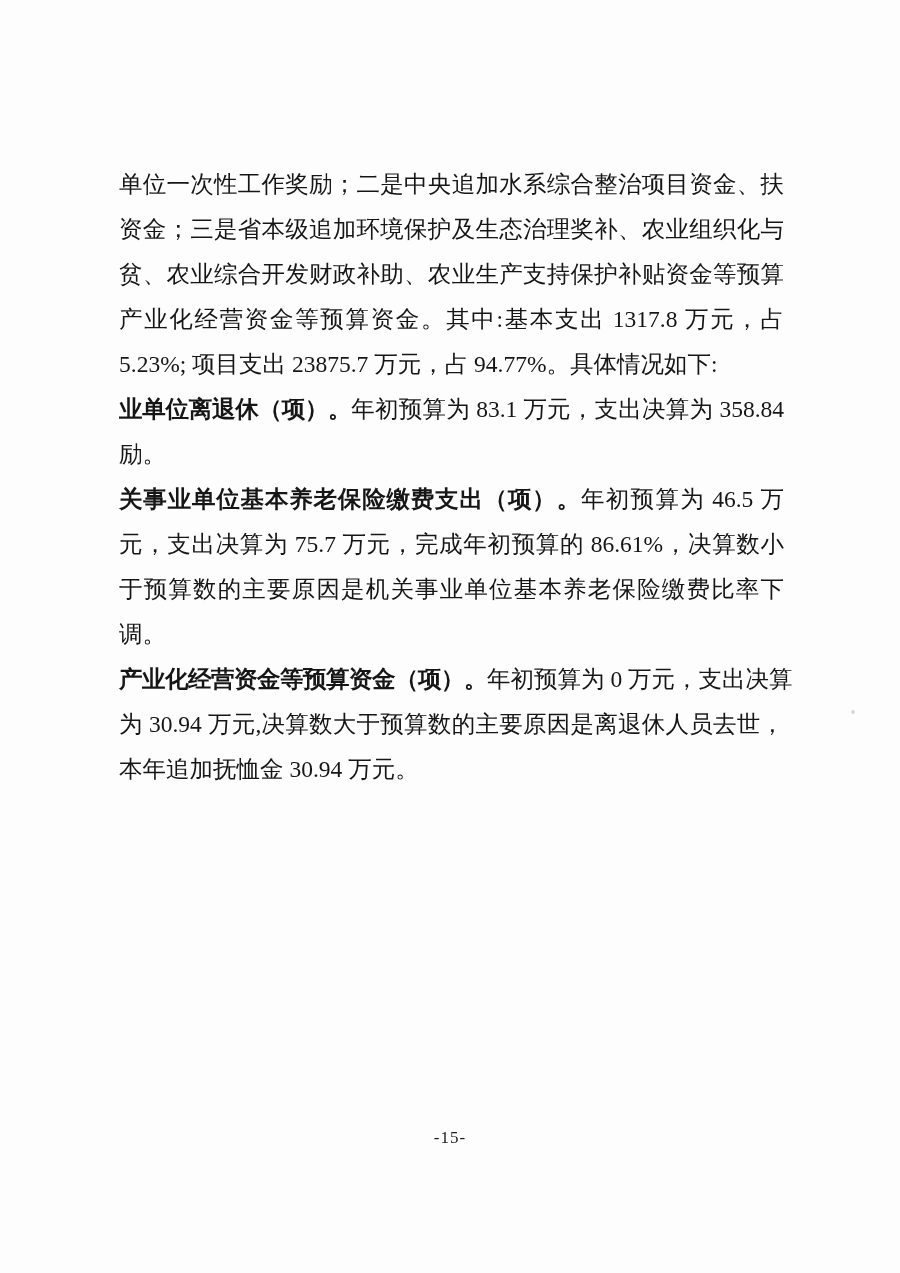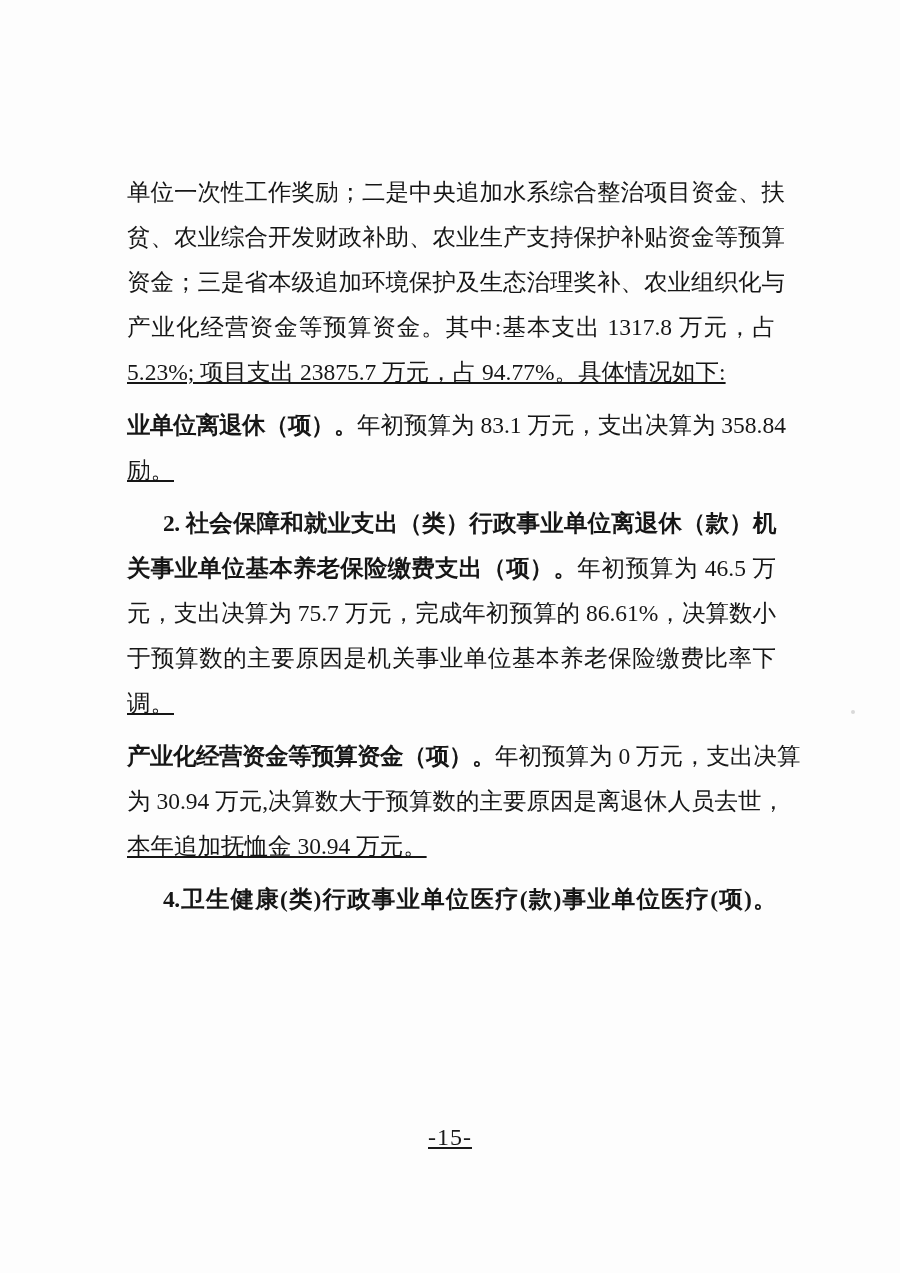--- a/index.html
+++ b/index.html
@@ -13,80 +13,77 @@
   }
   .page {
     position: absolute; inset: 0;
     background: #fdfdfd;
   }
   .text-block {
     position: absolute;
     left: 119px; top: 162px;
     width: 665px;
   }
-  .paragraph { margin: 8px; padding: 0; }
+  .paragraph { margin: 0; padding: 0; }
   .line {
     height: 45px;
     line-height: 45px;
     font-size: 23.5px;
     text-align: justify;
     text-align-last: justify;
     white-space: nowrap;
     overflow: visible;
   }
-  .line.nojust { text-align-last: left; text-decoration: underline; }
+  .line.nojust { text-align-last: left; }
   .line.indent { text-indent: 36px; }
   .seg { font-weight: normal; }
   .seg-bold { font-weight: bold; letter-spacing: -0.5px; }
   .page-number {
     position: absolute;
     left: 0; right: 0;
     top: 1115px;
     height: 45px; line-height: 45px;
     text-align: center;
-    font-size: 24px;
+    font-size: 17px;
     letter-spacing: 1px;
     color: #1a1a1a;
-    text-decoration: underline;
   }
   .speck {
     position: absolute;
     left: 851px; top: 710px;
     width: 4px; height: 4px;
     background: #d9d9d9;
     border-radius: 50%;
   }
 </style>
 </head>
 <body>
 
 <div class="page">
   <main class="text-block">
       <div class="paragraph">
         <div class="line"><span class="seg">单位一次性工作奖励；二是中央追加水系综合整治项目资金、扶</span></div>
+        <div class="line"><span class="seg">资金；三是省本级追加环境保护及生态治理奖补、农业组织化与</span></div>
         <div class="line"><span class="seg">贫、农业综合开发财政补助、农业生产支持保护补贴资金等预算</span></div>
-        <div class="line"><span class="seg">资金；三是省本级追加环境保护及生态治理奖补、农业组织化与</span></div>
         <div class="line"><span class="seg">产业化经营资金等预算资金。其中:基本支出 1317.8 万元，占</span></div>
         <div class="line nojust"><span class="seg">5.23%; 项目支出 23875.7 万元，占 94.77%。具体情况如下:</span></div>
       </div>
       <div class="paragraph">
         <div class="line"><span class="seg-bold">业单位离退休（项）。</span><span class="seg">年初预算为 83.1 万元，支出决算为 358.84</span></div>
         <div class="line nojust"><span class="seg">励。</span></div>
       </div>
       <div class="paragraph">
-        <div class="line indent"><span class="seg-bold">2. 社会保障和就业支出（类）行政事业单位离退休（款）机</span></div>
         <div class="line"><span class="seg-bold">关事业单位基本养老保险缴费支出（项）。</span><span class="seg">年初预算为 46.5 万</span></div>
         <div class="line"><span class="seg">元，支出决算为 75.7 万元，完成年初预算的 86.61%，决算数小</span></div>
         <div class="line"><span class="seg">于预算数的主要原因是机关事业单位基本养老保险缴费比率下</span></div>
         <div class="line nojust"><span class="seg">调。</span></div>
       </div>
       <div class="paragraph">
         <div class="line"><span class="seg-bold">产业化经营资金等预算资金（项）。</span><span class="seg">年初预算为 0 万元，支出决算</span></div>
         <div class="line"><span class="seg">为 30.94 万元,决算数大于预算数的主要原因是离退休人员去世，</span></div>
         <div class="line nojust"><span class="seg">本年追加抚恤金 30.94 万元。</span></div>
       </div>
       <div class="paragraph">
-        <div class="line indent"><span class="seg-bold">4.卫生健康(类)行政事业单位医疗(款)事业单位医疗(项)。</span></div>
       </div>
     </main>
   <div class="page-number">-15-</div>
   <div class="speck"></div>
 </div>
 
 </body></html>

